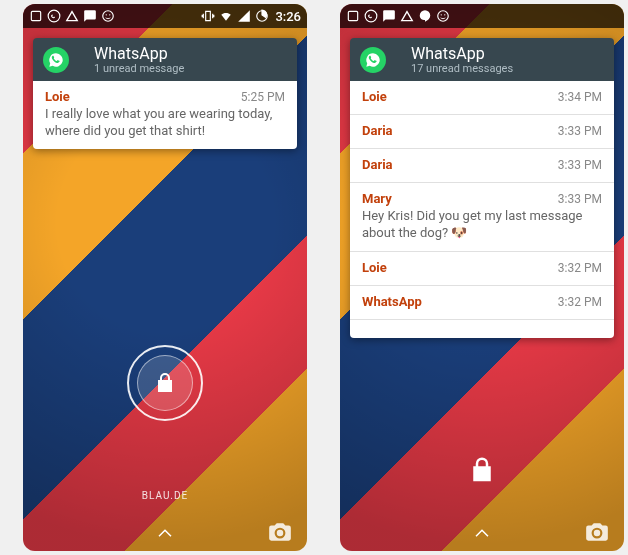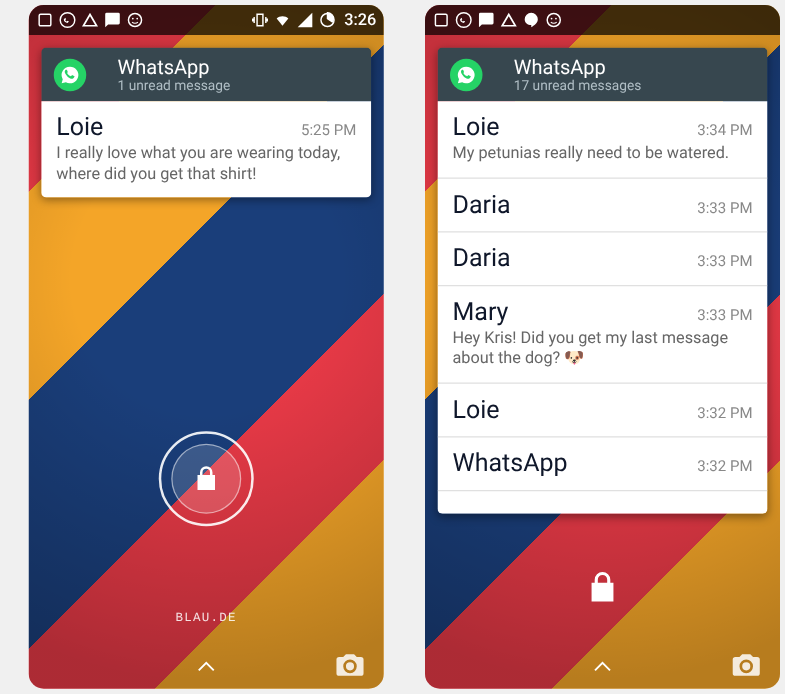--- a/index.html
+++ b/index.html
@@ -86,21 +86,21 @@
   .msg-item {
     padding: 8px 12px 10px 12px;
     border-bottom: 1px solid #e0e0e0;
   }
   .msg-item:last-child { border-bottom: none; }
   .msg-row1 {
     display: flex;
     justify-content: space-between;
     align-items: baseline;
   }
-  .msg-sender { font-size: 20px; font-weight: 400; color: #0f172a; }
+  .msg-sender { font-size: 13px; font-weight: 700; color: #c2410c; }
   .msg-time { font-size: 12px; color: #888; }
   .msg-preview { font-size: 13px; color: #666; line-height: 1.28; margin-top: 2px; }
   .notif-body.scroll {
     max-height: 384px;
     overflow: hidden;
   }
   .lock-ring {
     position: absolute;
     left: 50%;
     transform: translateX(-50%);
@@ -129,21 +129,20 @@
   }
   .carrier {
     position: absolute;
     left: 50%;
     transform: translateX(-50%);
     bottom: 50px;
     color: rgba(255,255,255,0.85);
     font-size: 10px;
     letter-spacing: 1px;
     z-index: 3;
-    font-family: Liberation Mono, monospace;
   }
   .bottom-row {
     position: absolute;
     bottom: 8px;
     left: 0; right: 0;
     display: flex;
     align-items: center;
     z-index: 3;
   }
   .nav-up {
@@ -287,21 +286,20 @@
         <span class="notif-subtitle">17 unread messages</span>
       </div>
     </div>
     <div class="notif-body scroll" id="right-body">
 
     <div class="msg-item">
           <div class="msg-row1">
             <span class="msg-sender">Loie</span>
             <span class="msg-time">3:34 PM</span>
           </div>
-          <div class="msg-preview">My petunias really need to be watered.</div>
         </div>
         <div class="msg-item">
           <div class="msg-row1">
             <span class="msg-sender">Daria</span>
             <span class="msg-time">3:33 PM</span>
           </div>
         </div>
         <div class="msg-item">
           <div class="msg-row1">
             <span class="msg-sender">Daria</span>

